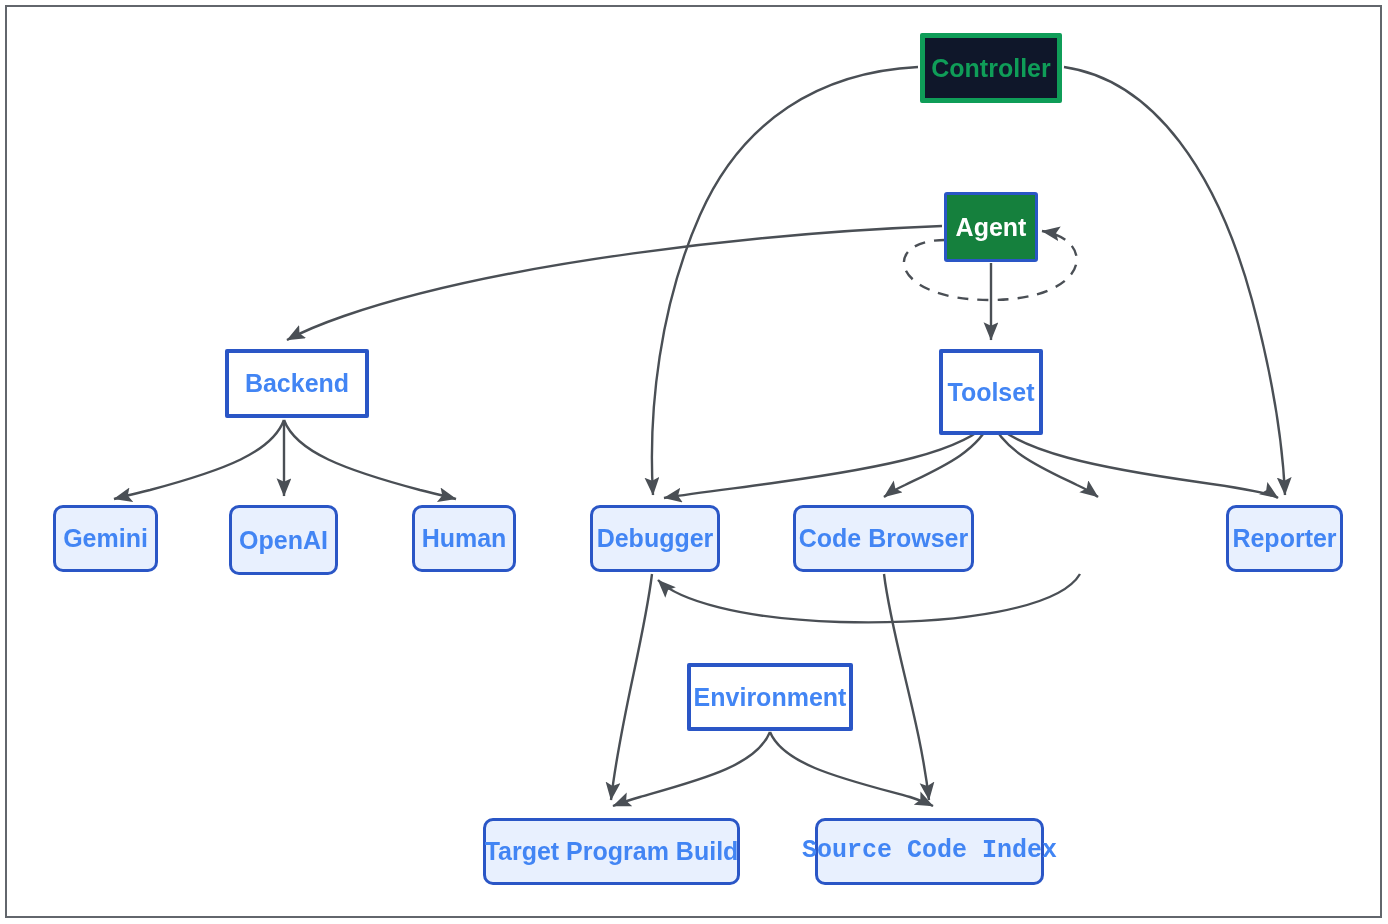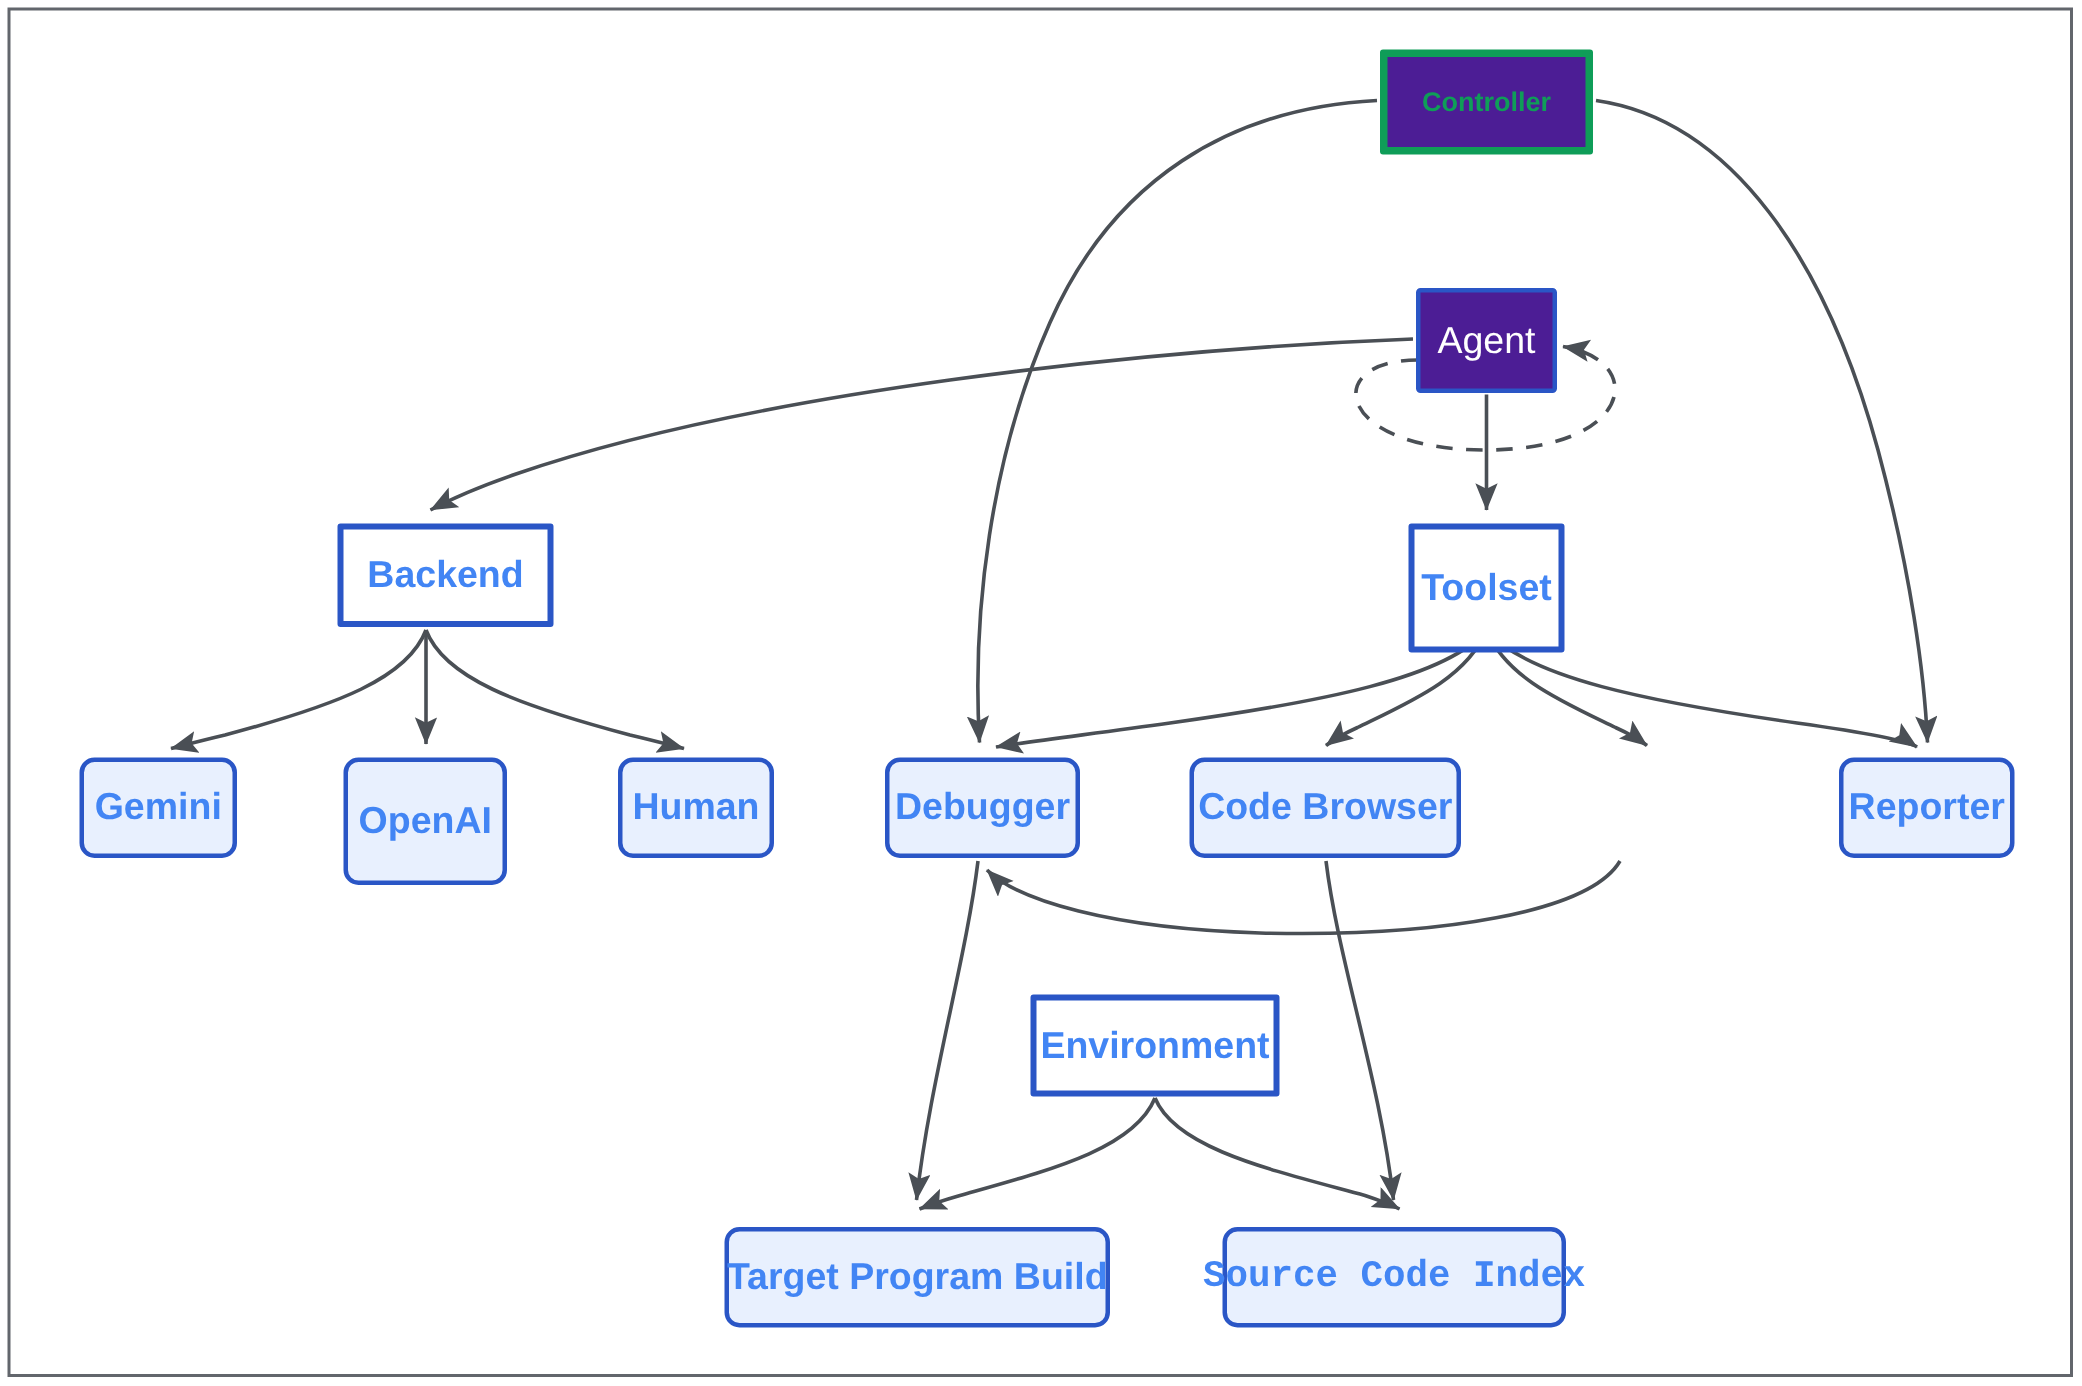--- a/index.html
+++ b/index.html
@@ -59,34 +59,34 @@
   .n-leaf {
     background: #e8f0fe;
     border: 3px solid #2a56c6;
     border-radius: 10px;
     color: #4285f4;
     font-size: 25px;
     font-weight: 700;
   }
   
   .n-accent {
-    background: #4c1d95;
+    background: #15803d;
     border: 3px solid #2a56c6;
     border-radius: 3px;
     color: #ffffff;
     font-size: 25px;
-    font-weight: 400;
+    font-weight: 700;
   }
   
   .n-green {
-    background: #4c1d95;
+    background: #0f172a;
     border: 5px solid #0f9d58;
     border-radius: 2px;
     color: #0f9d58;
-    font-size: 18px;
+    font-size: 25px;
     font-weight: 700;
   }
   .edge-path {
     fill: none;
     stroke: #4a4f55;
     stroke-width: 2.4;
   }
   .edge-path.dashed {
     stroke-dasharray: 11 9;
   }
@@ -151,21 +151,21 @@
   </div>
 
   <div class="node n-plain" style="left:939px; top:349px; width:104px; height:86px;">
     <span>Toolset</span>
   </div>
 
   <div class="node n-leaf" style="left:53px; top:505px; width:105px; height:67px;">
     <span>Gemini</span>
   </div>
 
-  <div class="node n-leaf" style="left:229px; top:505px; width:109px; height:85px;">
+  <div class="node n-leaf" style="left:229px; top:505px; width:109px; height:70px;">
     <span>OpenAI</span>
   </div>
 
   <div class="node n-leaf" style="left:412px; top:505px; width:104px; height:67px;">
     <span>Human</span>
   </div>
 
   <div class="node n-leaf" style="left:590px; top:505px; width:130px; height:67px;">
     <span>Debugger</span>
   </div>

